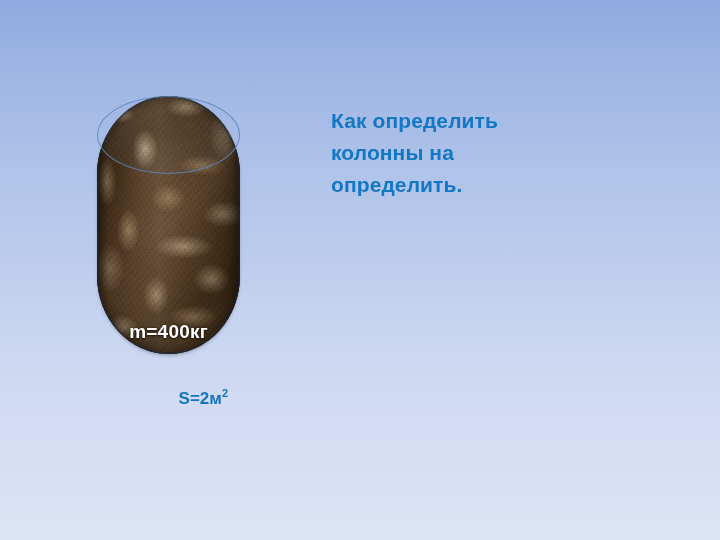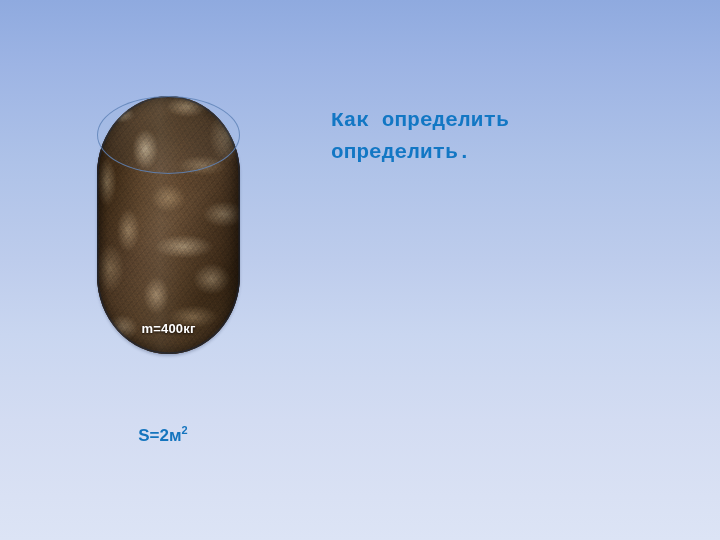--- a/index.html
+++ b/index.html
@@ -130,58 +130,56 @@
   }
 
   
   #mass-label {
     position: absolute;
     left: 0;
     top: 225px;
     width: 143px;
     text-align: center;
     color: #FFFFFF;
-    font-size: 13px;
+    font-size: 19px;
     font-weight: bold;
     letter-spacing: 0.2px;
     text-shadow: 0 1px 2px rgba(20,12,5,0.75), 0 0 3px rgba(20,12,5,0.5);
     white-space: nowrap;
   }
 
   
   #area-label {
     position: absolute;
     left: 98px;
     top: 389px;
     width: 130px;
-    text-align: center;
+    text-align: right;
     color: #1474BE;
     font-size: 17px;
     font-weight: bold;
     white-space: nowrap;
-    margin-top: 37px;
   }
   #area-label sup {
     font-size: 11px;
     vertical-align: super;
     line-height: 0;
   }
 
   
   #heading-block {
     position: absolute;
     left: 331px;
     top: 105px;
     width: 290px;
     color: #1277C4;
     font-size: 21px;
     font-weight: bold;
     line-height: 32px;
     letter-spacing: 0.1px;
-    font-family: Liberation Mono, monospace;
   }
   #heading-block .hl {
     display: block;
     white-space: nowrap;
   }
 </style>
 </head>
 <body>
 
 <div id="slide">
@@ -197,16 +195,17 @@
 
     <div id="mass-label">m=400кг</div>
   </div>
 
   <div id="area-label">
     <span>S=2м</span><sup>2</sup>
   </div>
 
   <div id="heading-block">
     <span class="hl">Как определить</span>
+    <span class="hl">колонны на</span>
     <span class="hl">определить.</span>
   </div>
 
 </div>
 
 </body></html>

